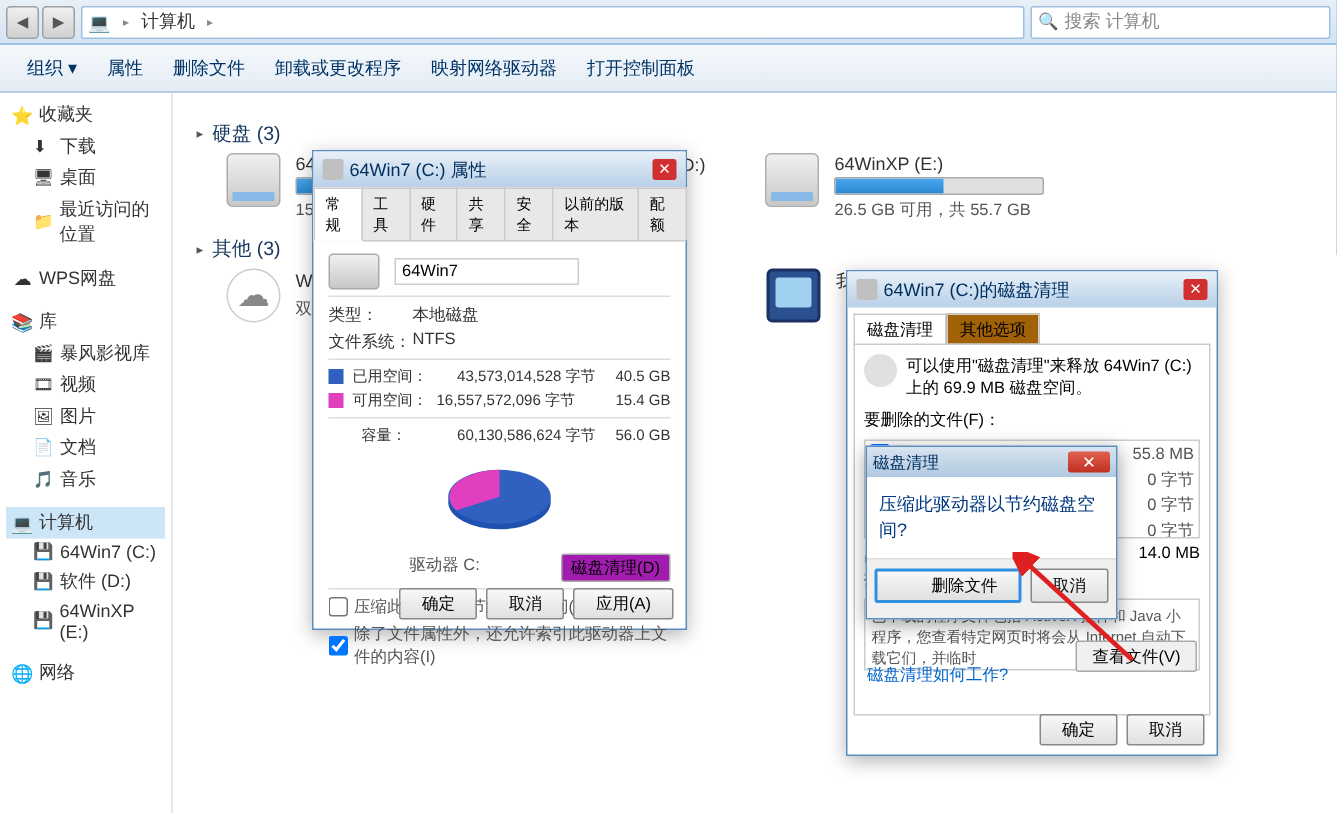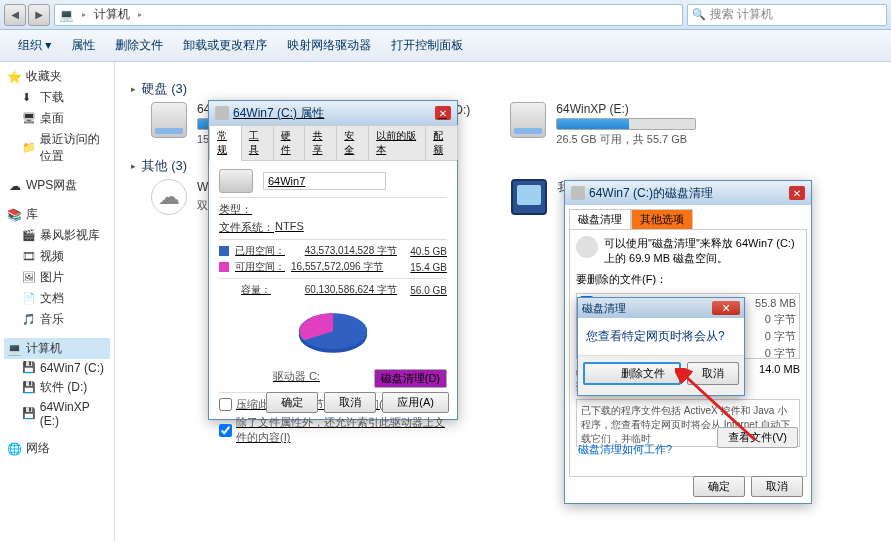--- a/index.html
+++ b/index.html
@@ -37,21 +37,21 @@
 .drive-icon::after { content: ""; position: absolute; bottom: 3px; left: 3px; right: 3px; height: 6px; background: #88b8e8; border-radius: 1px; }
 .drive-label { font-size: 12px; color: #333; }
 .drive-bar { width: 140px; height: 12px; background: #e0e0e0; border: 1px solid #aaa; border-radius: 2px; margin-top: 2px; position: relative; overflow: hidden; }
 .drive-bar-fill { height: 100%; background: linear-gradient(to bottom, #4aa8f0, #2a88d0); }
 .drive-info { font-size: 11px; color: #555; margin-top: 2px; }
 .cloud-icon { width: 36px; height: 36px; display: flex; align-items: center; justify-content: center; font-size: 22px; color: #888; border: 1px solid #ccc; border-radius: 50%; }
 .phone-icon { width: 36px; height: 36px; background: #2a5090; border: 2px solid #1a3060; border-radius: 4px; position: relative; }
 .phone-icon::after { content: ""; position: absolute; top: 4px; left: 4px; right: 4px; bottom: 8px; background: #a0d0f0; border-radius: 2px; }
 
 
-.dlg-prop { position: absolute; left: 208px; top: 100px; width: 250px; height: 320px; background: #fff; border: 1px solid #5a8cc0; box-shadow: 0 3px 12px rgba(0,0,0,0.3); text-decoration: underline; }
+.dlg-prop { position: absolute; left: 208px; top: 100px; width: 250px; height: 320px; background: #fff; border: 1px solid #5a8cc0; box-shadow: 0 3px 12px rgba(0,0,0,0.3); }
 .dlg-title { background: linear-gradient(to bottom, #e8f0f8, #b8d0e8); height: 24px; display: flex; align-items: center; padding: 0 6px; font-size: 12px; color: #003060; }
 .dlg-title-icon { width: 14px; height: 14px; margin-right: 4px; background: #c0c0c0; border-radius: 2px; }
 .dlg-title .close { margin-left: auto; width: 16px; height: 14px; background: #d03030; color: #fff; display: flex; align-items: center; justify-content: center; font-size: 10px; cursor: pointer; border-radius: 2px; }
 .tabs { display: flex; background: #f0f0f0; border-bottom: 1px solid #ccc; font-size: 10px; }
 .tab { padding: 3px 7px; border: 1px solid #ccc; border-bottom: none; background: #e8e8e8; cursor: pointer; margin-right: -1px; }
 .tab.active { background: #fff; border-bottom: 1px solid #fff; margin-bottom: -1px; }
 .tab-body { padding: 8px 10px; font-size: 11px; color: #333; }
 .prop-row { display: flex; align-items: center; margin-bottom: 4px; }
 .prop-icon { width: 34px; height: 24px; background: linear-gradient(to bottom, #f0f0f0, #c8c8c8); border: 1px solid #aaa; border-radius: 3px; margin-right: 10px; }
 .prop-name-inp { border: 1px solid #ccc; padding: 2px 4px; width: 123px; font-size: 11px; }
@@ -69,21 +69,21 @@
 .cleanup-btn { float: right; font-size: 11px; padding: 1px 6px; border: 1px solid #aaa; background: #a21caf; cursor: pointer; border-radius: 2px; }
 .chk-row { display: flex; align-items: center; gap: 4px; font-size: 11px; margin: 3px 0; color: #555; }
 .dlg-btns { position: absolute; bottom: 6px; right: 8px; display: flex; gap: 6px; }
 .btn { padding: 2px 14px; font-size: 11px; border: 1px solid #888; background: linear-gradient(to bottom, #f8f8f8, #e0e0e0); border-radius: 2px; cursor: pointer; }
 
 
 .dlg-cleanup { position: absolute; left: 564px; top: 180px; width: 248px; height: 324px; background: #fff; border: 1px solid #5a8cc0; box-shadow: 0 3px 12px rgba(0,0,0,0.3); }
 .cleanup-tabs { display: flex; font-size: 11px; margin: 4px 4px 0; }
 .cleanup-tab { padding: 2px 8px; border: 1px solid #ccc; background: #fff; cursor: pointer; }
 .cleanup-tab:first-child { background: #fff; border-bottom: 1px solid #fff; }
-.cleanup-tab:not(:first-child) { background: #f97316; }
+.cleanup-tab:not(:first-child) { background: #a16207; }
 .cleanup-body { border: 1px solid #ccc; margin: -1px 4px 4px; padding: 6px; font-size: 11px; height: 248px; position: relative; }
 .cleanup-info { display: flex; gap: 6px; align-items: flex-start; }
 .cleanup-icon { width: 22px; height: 22px; background: #e0e0e0; border-radius: 50%; flex-shrink: 0; }
 .file-list { border: 1px solid #ccc; margin-top: 6px; height: 66px; overflow: hidden; }
 .file-row { display: flex; align-items: center; padding: 1px 3px; font-size: 11px; }
 .file-row input { margin-right: 3px; }
 .file-row .ficon { width: 12px; height: 12px; margin-right: 3px; background: #f0d060; border-radius: 2px; }
 .file-row .fname { flex: 1; }
 .file-row .fsize { color: #555; text-align: right; }
 .gain-row { display: flex; justify-content: space-between; margin-top: 4px; font-size: 11px; }
@@ -278,20 +278,21 @@
     <div class="tab">配额</div>
   </div>
   <div class="tab-body">
     <div class="prop-row">
       <div class="prop-icon"></div>
       <input class="prop-name-inp" value="64Win7" style="">
     </div>
     <div class="prop-sep"></div>
     <div class="prop-line">
         <span class="k">类型：</span>
+        <span class="v">本地磁盘</span>
       </div>
     <div class="prop-line">
         <span class="k">文件系统：</span>
         <span class="v">NTFS</span>
       </div>
     <div class="prop-sep"></div>
     <div class="usage-row">
         <span class="sw blue"></span>
         <span>已用空间：</span>
         <span style="flex:1;text-align:right">43,573,014,528 字节</span>
@@ -393,21 +394,21 @@
     <button class="btn">确定</button>
     <button class="btn">取消</button>
   </div>
 </div>
 
 <div class="confirm">
   <div class="confirm-title">
     <span>磁盘清理</span>
     <span class="close-x">✕</span>
   </div>
-  <div class="confirm-body">您查看特定网页时将会从?</div>
+  <div class="confirm-body">压缩此驱动器以节约磁盘空间?</div>
   <div class="confirm-btns">
     <button class="btn primary">删除文件</button>
     <button class="btn">取消</button>
   </div>
 </div>
 
 <svg class="arrow" viewBox="0 0 90 80">
   <defs>
       <marker id="ah" markerWidth="10" markerHeight="10" refX="2" refY="3" orient="auto">
         <path d="M0,0 L0,6 L8,3 z" fill="#e02020"></path>

